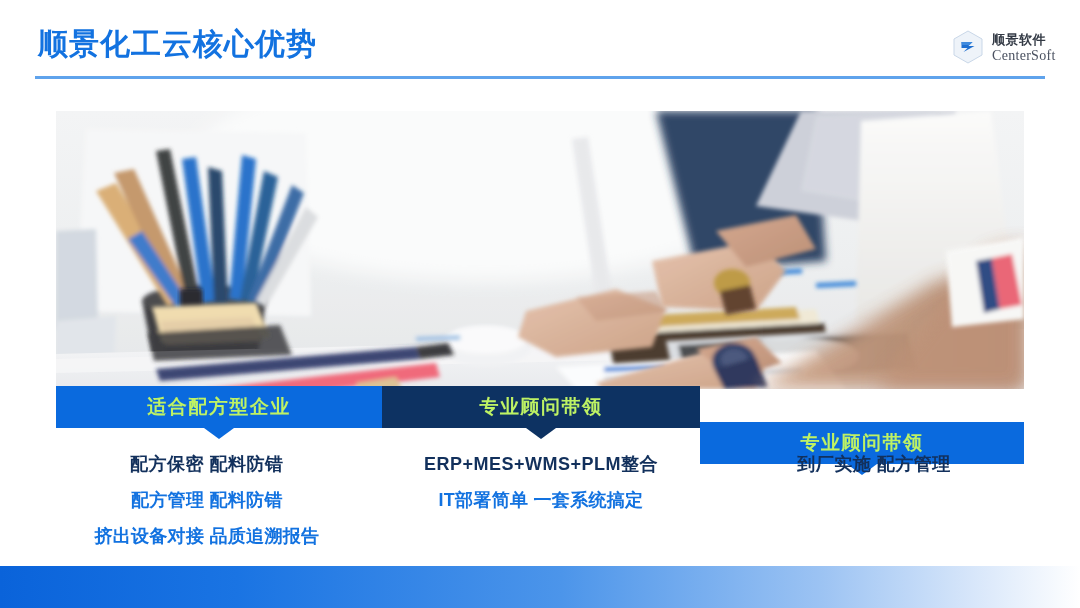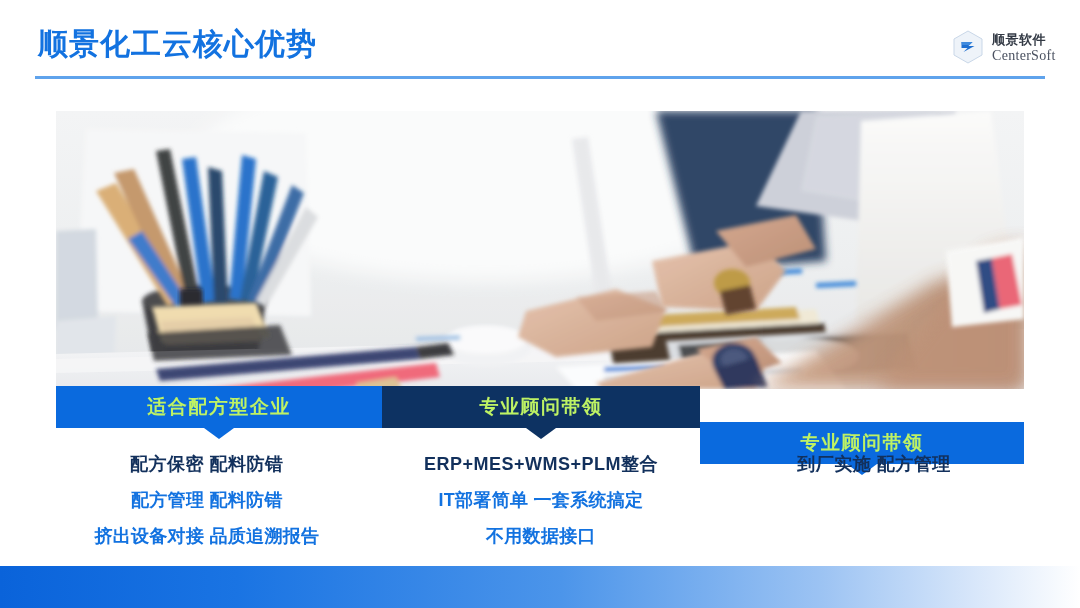--- a/index.html
+++ b/index.html
@@ -362,20 +362,19 @@
 
 <div class="columns">
   <div class="col col-1">
     <div class="col-head">配方保密 配料防错</div>
     <div class="col-line">配方管理 配料防错</div>
     <div class="col-line">挤出设备对接 品质追溯报告</div>
   </div>
   <div class="col col-2">
     <div class="col-head">ERP+MES+WMS+PLM整合</div>
     <div class="col-line">IT部署简单 一套系统搞定</div>
-    <div class="col-line">不用数据接口</div>
   </div>
   <div class="col col-3">
     <div class="col-head">到厂实施 配方管理</div>
   </div>
 </div>
 
 <div class="footer-bar"></div>
 
 </body></html>

